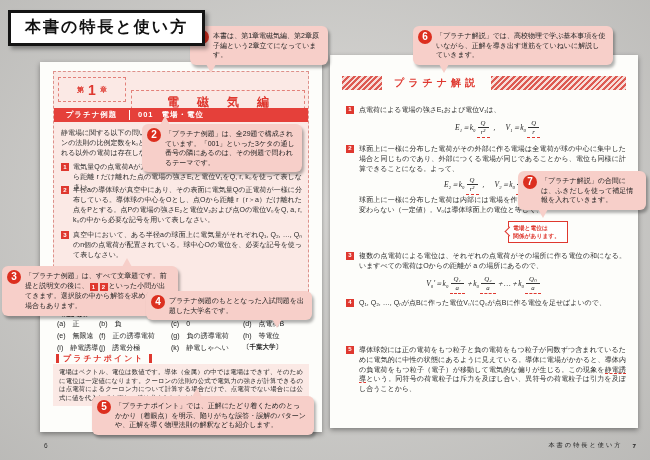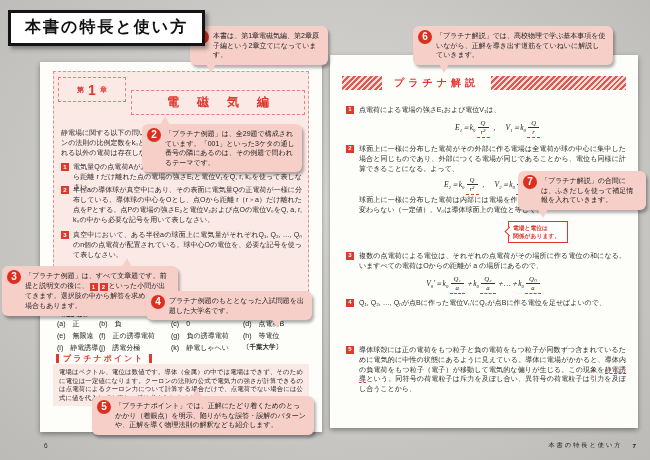--- a/index.html
+++ b/index.html
@@ -112,20 +112,24 @@
 
   <div class="page pageL">
     <div class="panel">
       <div class="chapNum">
         <span class="cs">第</span>
         <span class="cn">1</span>
         <span class="cs">章</span>
       </div>
       <div class="chapTitle">電磁気編</div>
 
+      <div class="band">
+        <span class="bandL">プラチナ例題</span>
+        <span class="bandR"><span>001</span><span class="bandTopic">電場・電位</span></span>
+      </div>
 
       <div class="intro">
         <div>静電場に関する以下の問いに答えなさい。クーロ</div>
         <div>ンの法則の比例定数をk₀とし、問題文で触れら</div>
         <div>れる以外の電荷は存在しないものとする。</div>
       </div>
 
       <div class="prob" style="top:90px;">
         <span class="pnum">1</span>
         <span>電気量Qの点電荷Aが真空中にある。ただし、Qは正とする。点電荷Aから距離 r だけ離れた点の電場の強さE₁と電位V₁をQ, r, k₀を使って表しなさい。</span>

